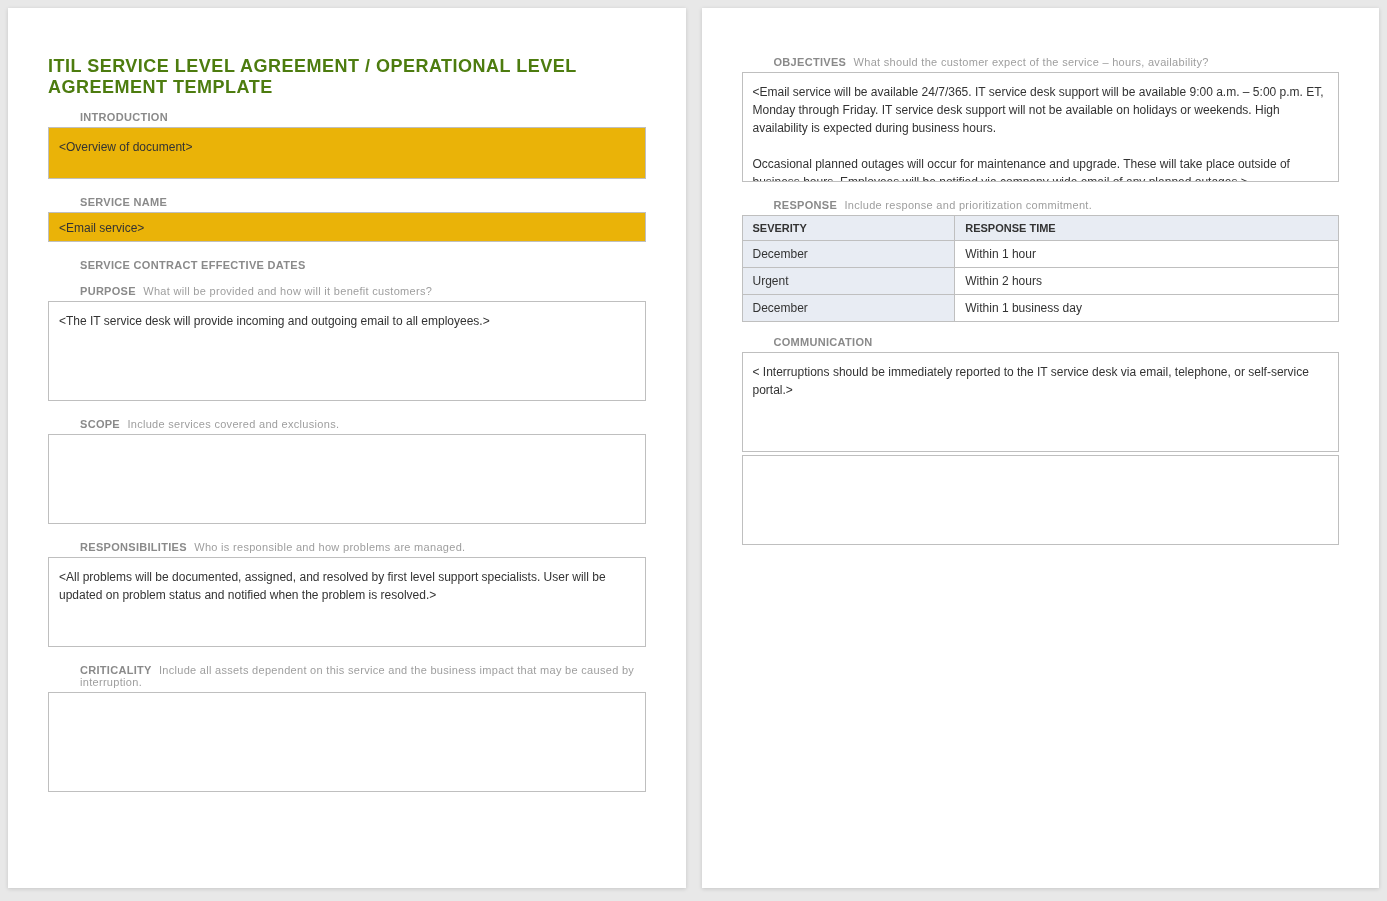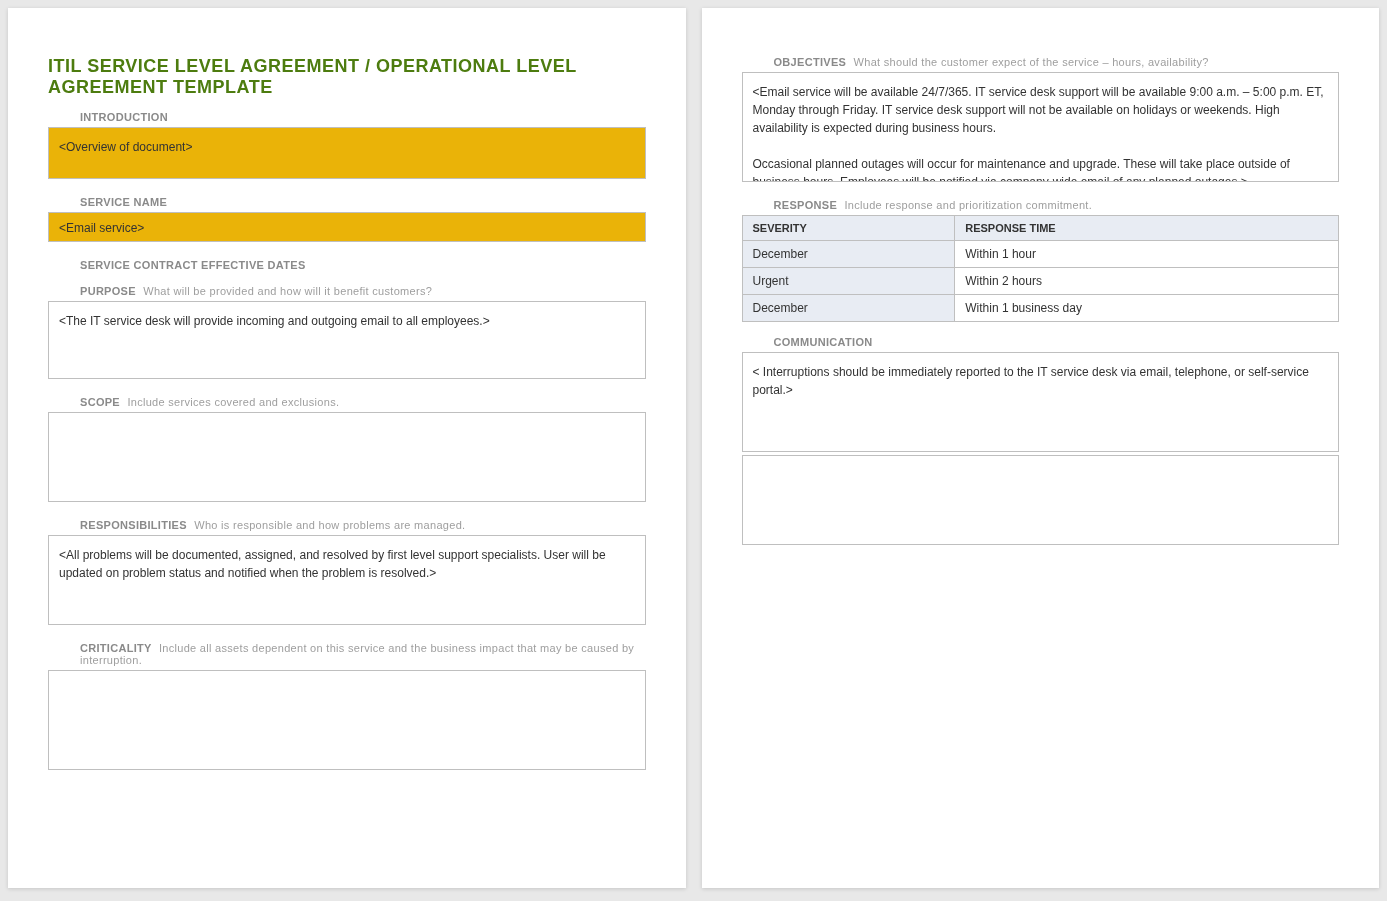--- a/index.html
+++ b/index.html
@@ -50,21 +50,21 @@
   font-size: 12px;
   color: #333;
   resize: none;
   line-height: 1.5;
 }
 .field.shaded {
   background: #eab308;
 }
 .field.intro { height: 52px; }
 .field.single { height: 30px; padding-top: 6px; padding-bottom: 0;}
-.field.purpose { height: 78px; }
+.field.purpose { height: 100px; }
 .field.scope { height: 90px; }
 .field.resp { height: 90px; }
 .field.crit { height: 100px; }
 .field.obj { height: 110px; }
 .field.comm { height: 100px; }
 .field.meas { height: 90px; }
 
 table.resp-table {
   width: 100%;
   border-collapse: collapse;

